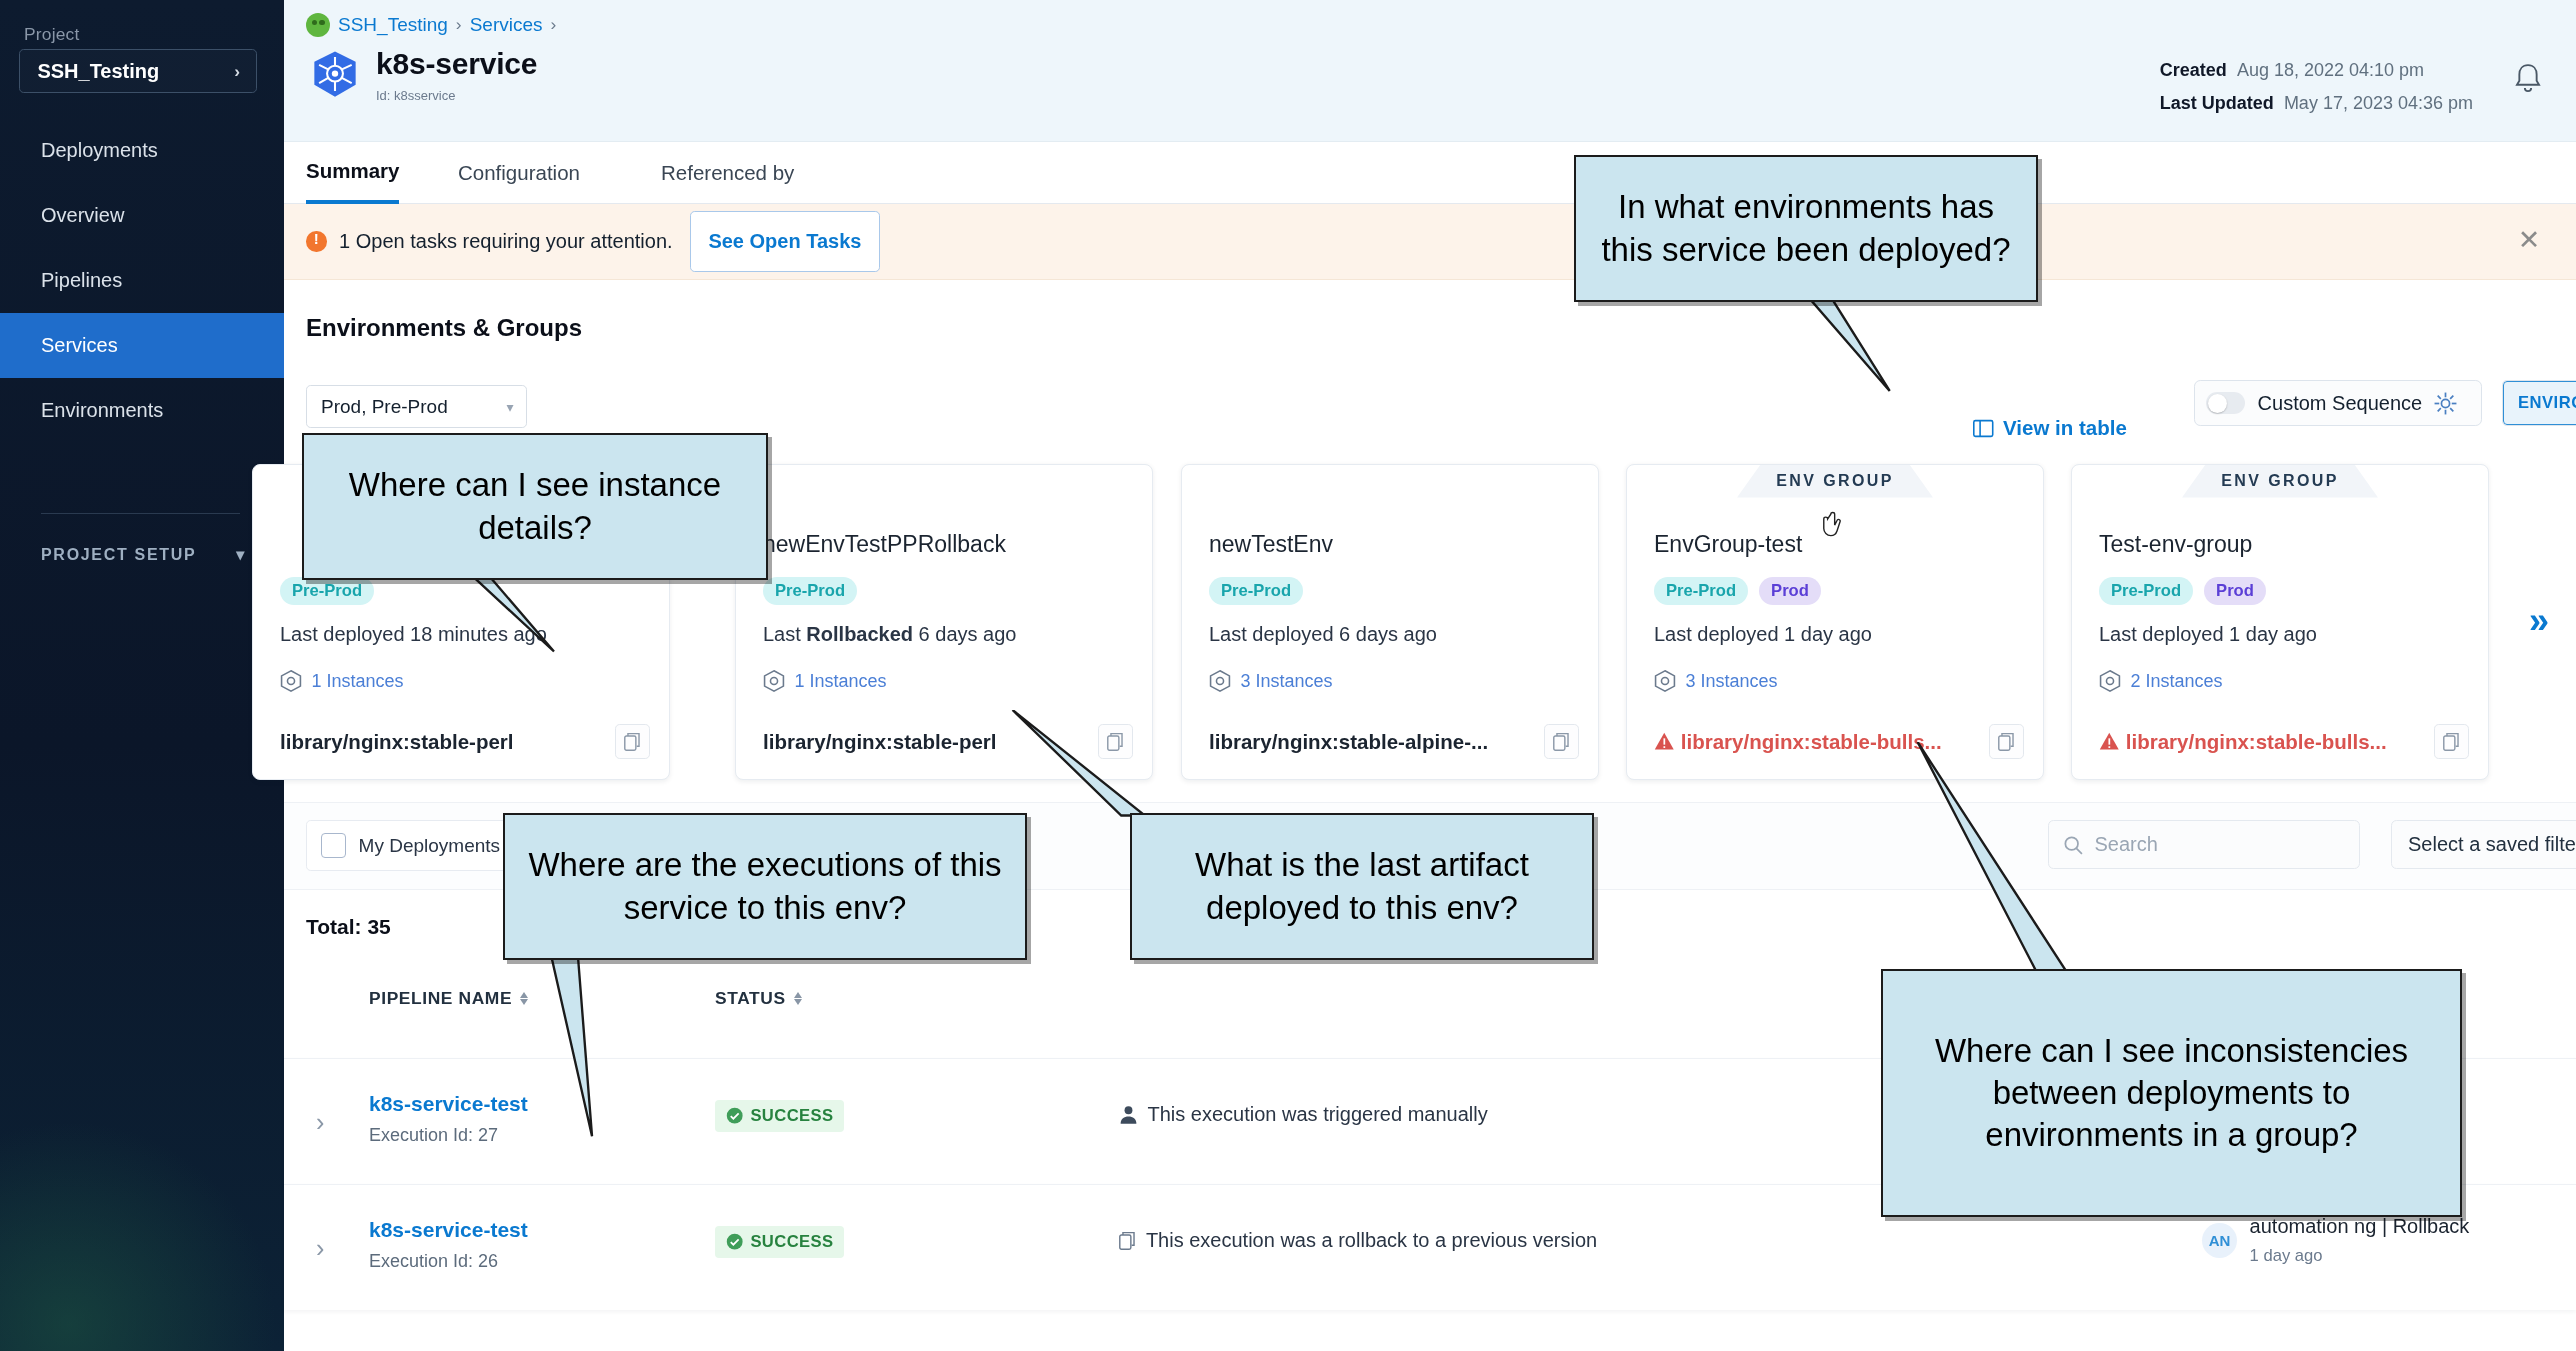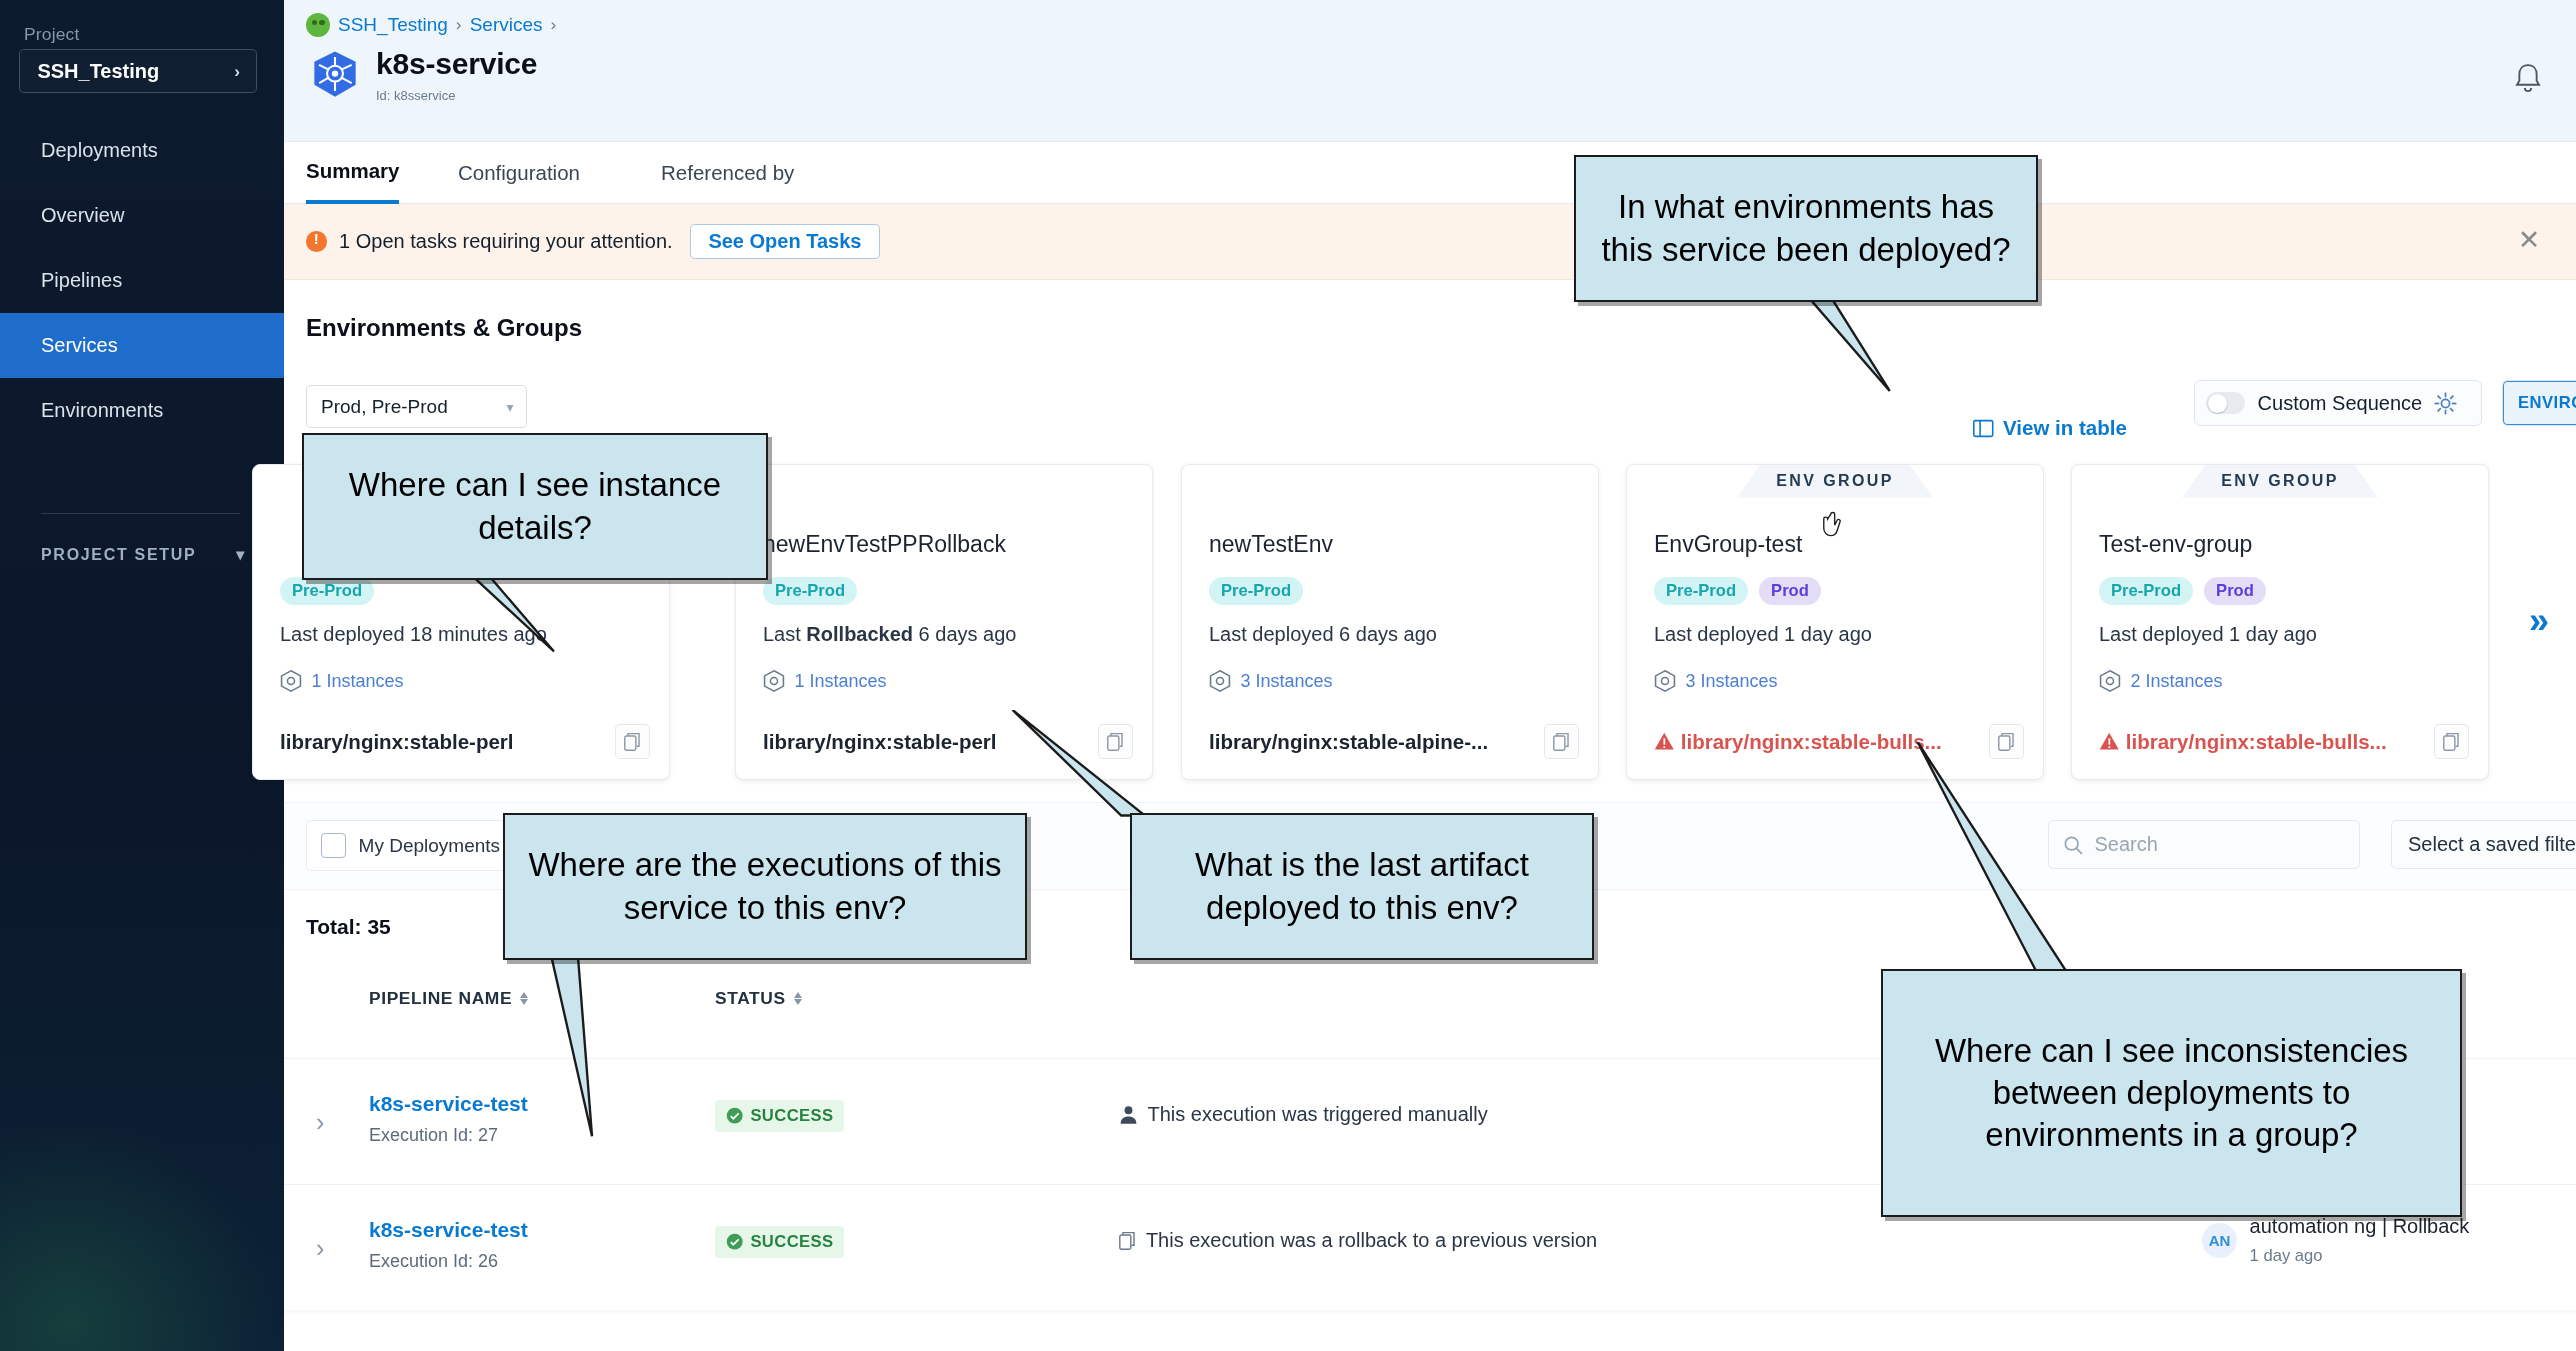--- a/index.html
+++ b/index.html
@@ -120,21 +120,21 @@
   .banner-dot {
     width: 20.5px; height: 20.5px; border-radius: 50%; background: #f2762e;
     margin-left: 22px; position: relative; flex: none;
   }
   .banner-dot:after{
     content:"!"; position:absolute; left:0;right:0;top:-1.6px; text-align:center;
     color:#fff; font-size:15px; font-weight:bold;
   }
   .banner-text { font-size: 20px; color: #14202e; margin-left: 12.6px; }
   .banner-btn {
-    margin-left: 17.4px; height: 35px; padding: 0 17.4px;
+    margin-left: 17.4px; height: 61px; padding: 0 17.4px;
     border: 0.8px solid #a9c8ea; border-radius: 4.7px; background: #ffffff;
     color: #0a79d0; font-size: 20px; font-weight: bold;
     display: flex; align-items: center;
   }
   .banner-close {
     position: absolute; right: 33px; top: 24px; width: 28px; height: 28px;
     color: #8b8b8b; font-size: 27px; line-height: 25px; text-align: center;
   }
 
   .section-title {
@@ -385,20 +385,24 @@
         <polygon points="34,3 60,16 60,45 34,60 8,45 8,16" fill="#326ce5"></polygon>
         <g fill="none" stroke="#ffffff" stroke-width="2.6">
           <circle cx="34" cy="31" r="10"></circle>
           <path d="M34 10 L34 21 M34 41 L34 53 M14 20 L26 26 M42 36 L55 43 M14 43 L26 36 M42 26 L55 20"></path>
         </g>
         <circle cx="34" cy="31" r="4" fill="#ffffff"></circle>
       </svg>
       <div class="svc-title">k8s-service</div>
       <div class="svc-id">Id: k8sservice</div>
 
+      <div class="meta">
+        <div><span class="k">Created</span>&nbsp;&nbsp;<span class="v">Aug 18, 2022 04:10 pm</span></div>
+        <div><span class="k">Last Updated</span>&nbsp;&nbsp;<span class="v">May 17, 2023 04:36 pm</span></div>
+      </div>
 
       <svg class="bell" viewBox="0 0 40 42">
         <path d="M20 4 C13 4 9 9 9 16 v8 l-3 5 h28 l-3 -5 v-8 c0 -7 -4 -12 -11 -12 z" fill="none" stroke="#4a5866" stroke-width="2.4"></path>
         <path d="M16 33 a4 4 0 0 0 8 0" fill="none" stroke="#4a5866" stroke-width="2.4"></path>
       </svg>
     </div>
 
     <div class="tabs">
       <div class="tab active" style="left:22px;">
           <span>Summary</span>

